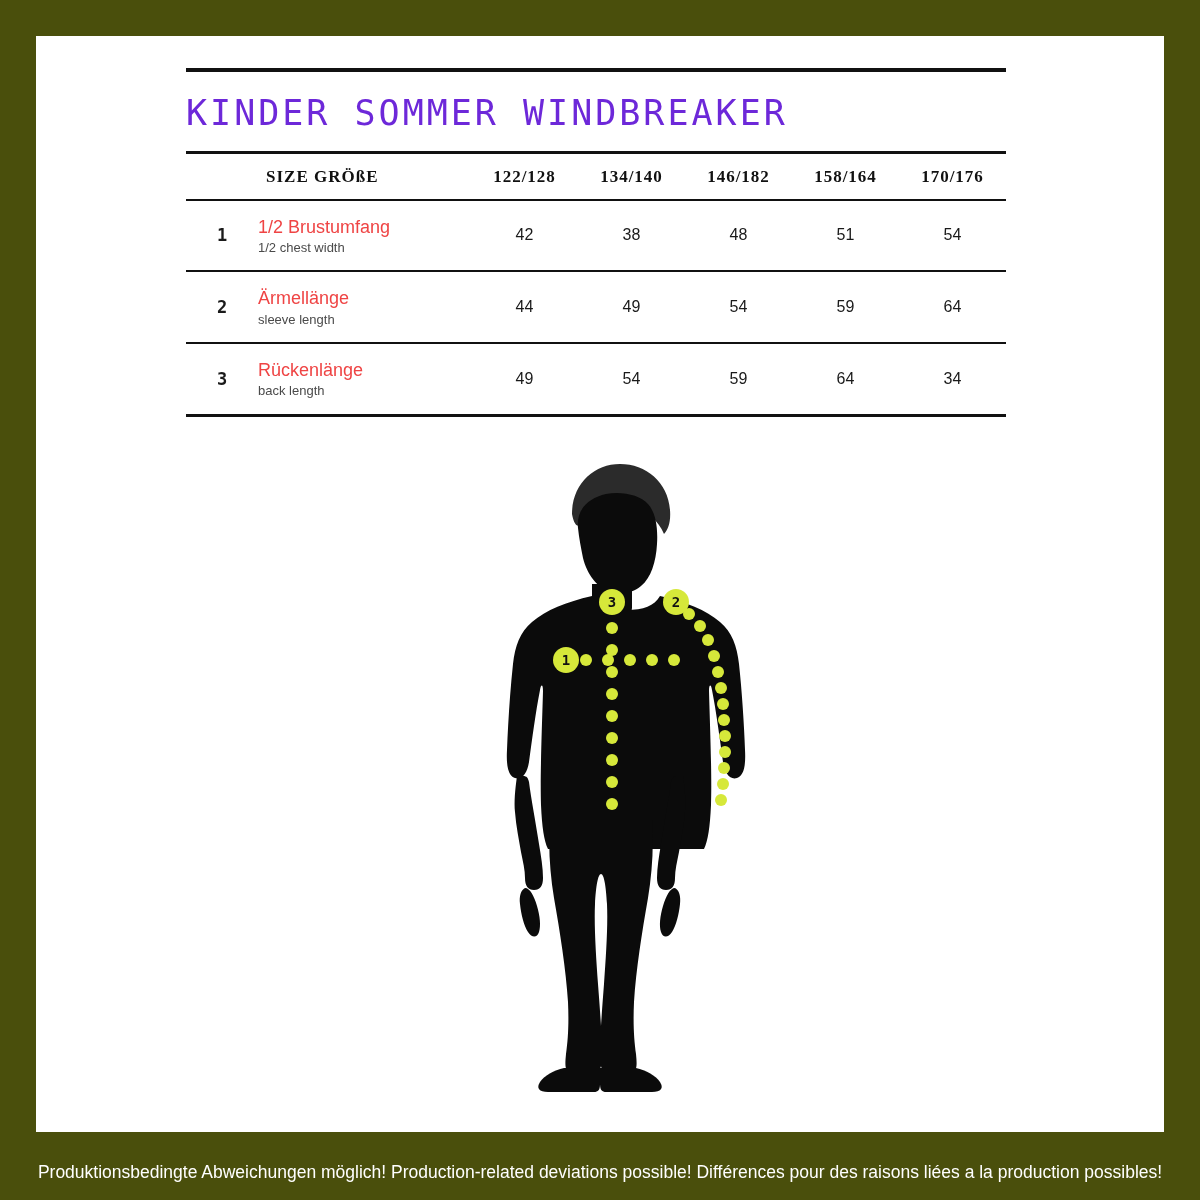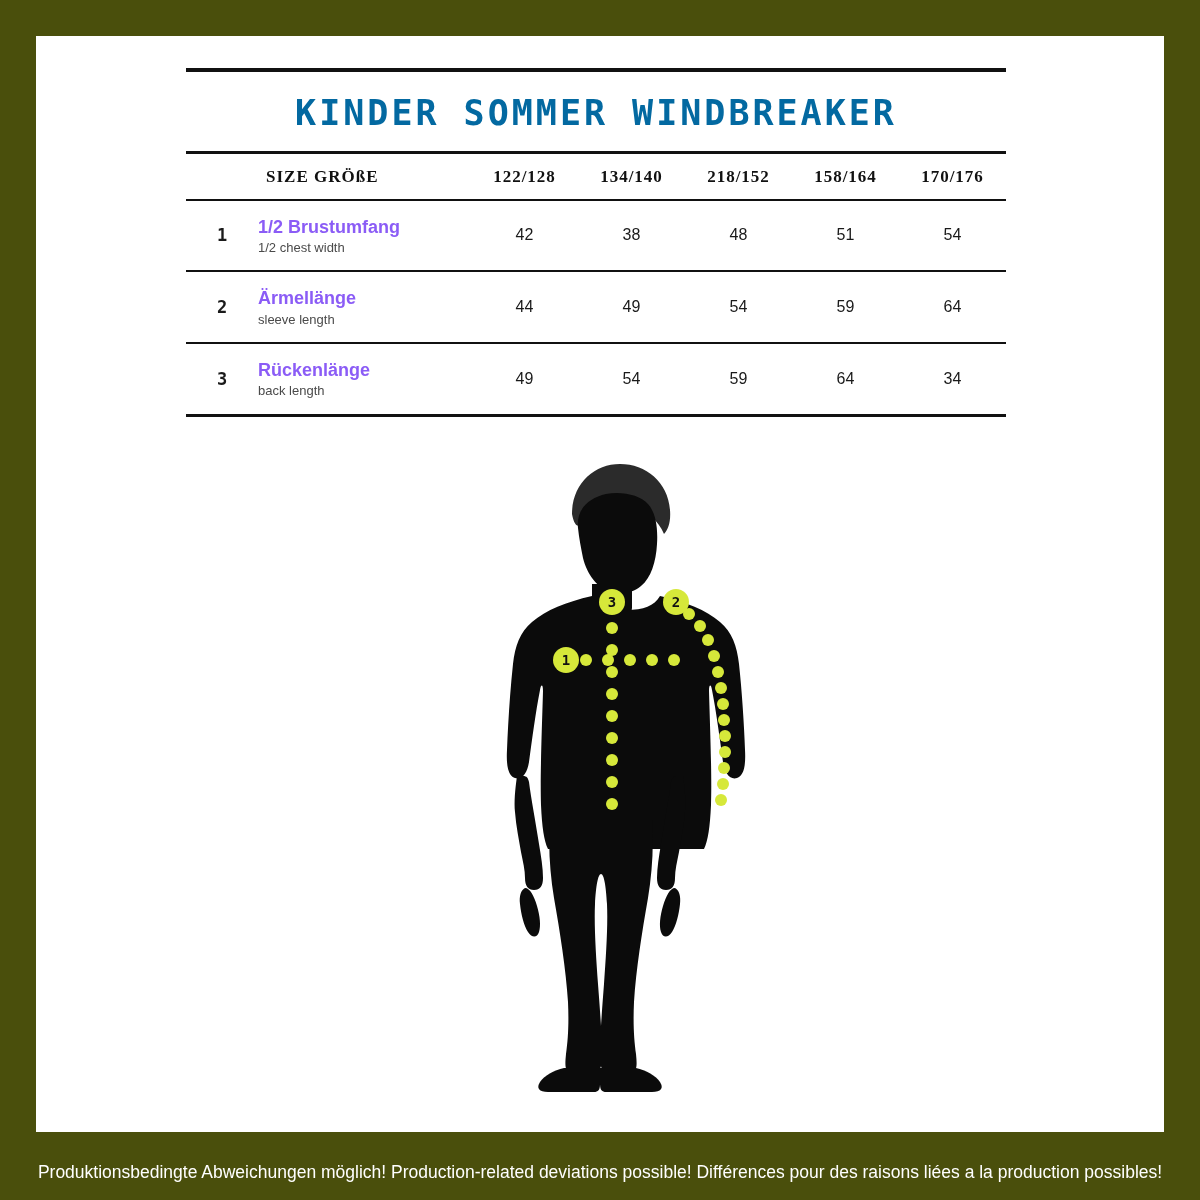--- a/index.html
+++ b/index.html
@@ -36,24 +36,23 @@
     top: 32px;
     width: 820px;
   }
   .title-rule-top {
     border-top: 4px solid #111111;
     width: 100%;
   }
   .title {
     font-family: "DejaVu Sans Mono", monospace;
     font-size: 35px;
-    font-weight: bold;
+    font-weight: normal;
     letter-spacing: 3px;
-    color: #0369a1;
-    text-align: center;
+    color: #6d28d9;
     padding: 22px 0 18px 0;
     line-height: 1.1;
   }
   table.sizes {
     width: 100%;
     border-collapse: collapse;
     table-layout: fixed;
   }
   table.sizes thead th {
     border-top: 3px solid #111111;
@@ -83,21 +82,21 @@
     text-align: center;
     font-family: "DejaVu Sans Mono", monospace;
     font-weight: bold;
     font-size: 17px;
   }
   td.label {
     padding-left: 8px;
     font-size: 18px;
     line-height: 1.35;
   }
-  td.label .de { display: block; color: #8b5cf6; font-weight: bold; }
+  td.label .de { display: block; color: #ef4444; }
   td.label .en { display: block; font-size: 13px; color: #4a4a4a; }
   td.val {
     text-align: center;
     font-size: 16px;
     color: #1a1a1a;
   }
   
   .figure {
     position: absolute;
     left: 0;
@@ -134,21 +133,21 @@
       <div class="title-rule-top"></div>
       <div class="title">KINDER SOMMER WINDBREAKER</div>
 
       <table class="sizes">
         <thead>
           <tr>
             <th class="col-idx"></th>
             <th class="col-label">SIZE  GRÖßE</th>
             <th class="col-size">122/128</th>
             <th class="col-size">134/140</th>
-            <th class="col-size">218/152</th>
+            <th class="col-size">146/182</th>
             <th class="col-size">158/164</th>
             <th class="col-size">170/176</th>
           </tr>
         </thead>
         <tbody>
           <tr>
             <td class="idx">1</td>
             <td class="label">
               <span class="de">1/2 Brustumfang</span>
               <span class="en">1/2 chest width</span>

